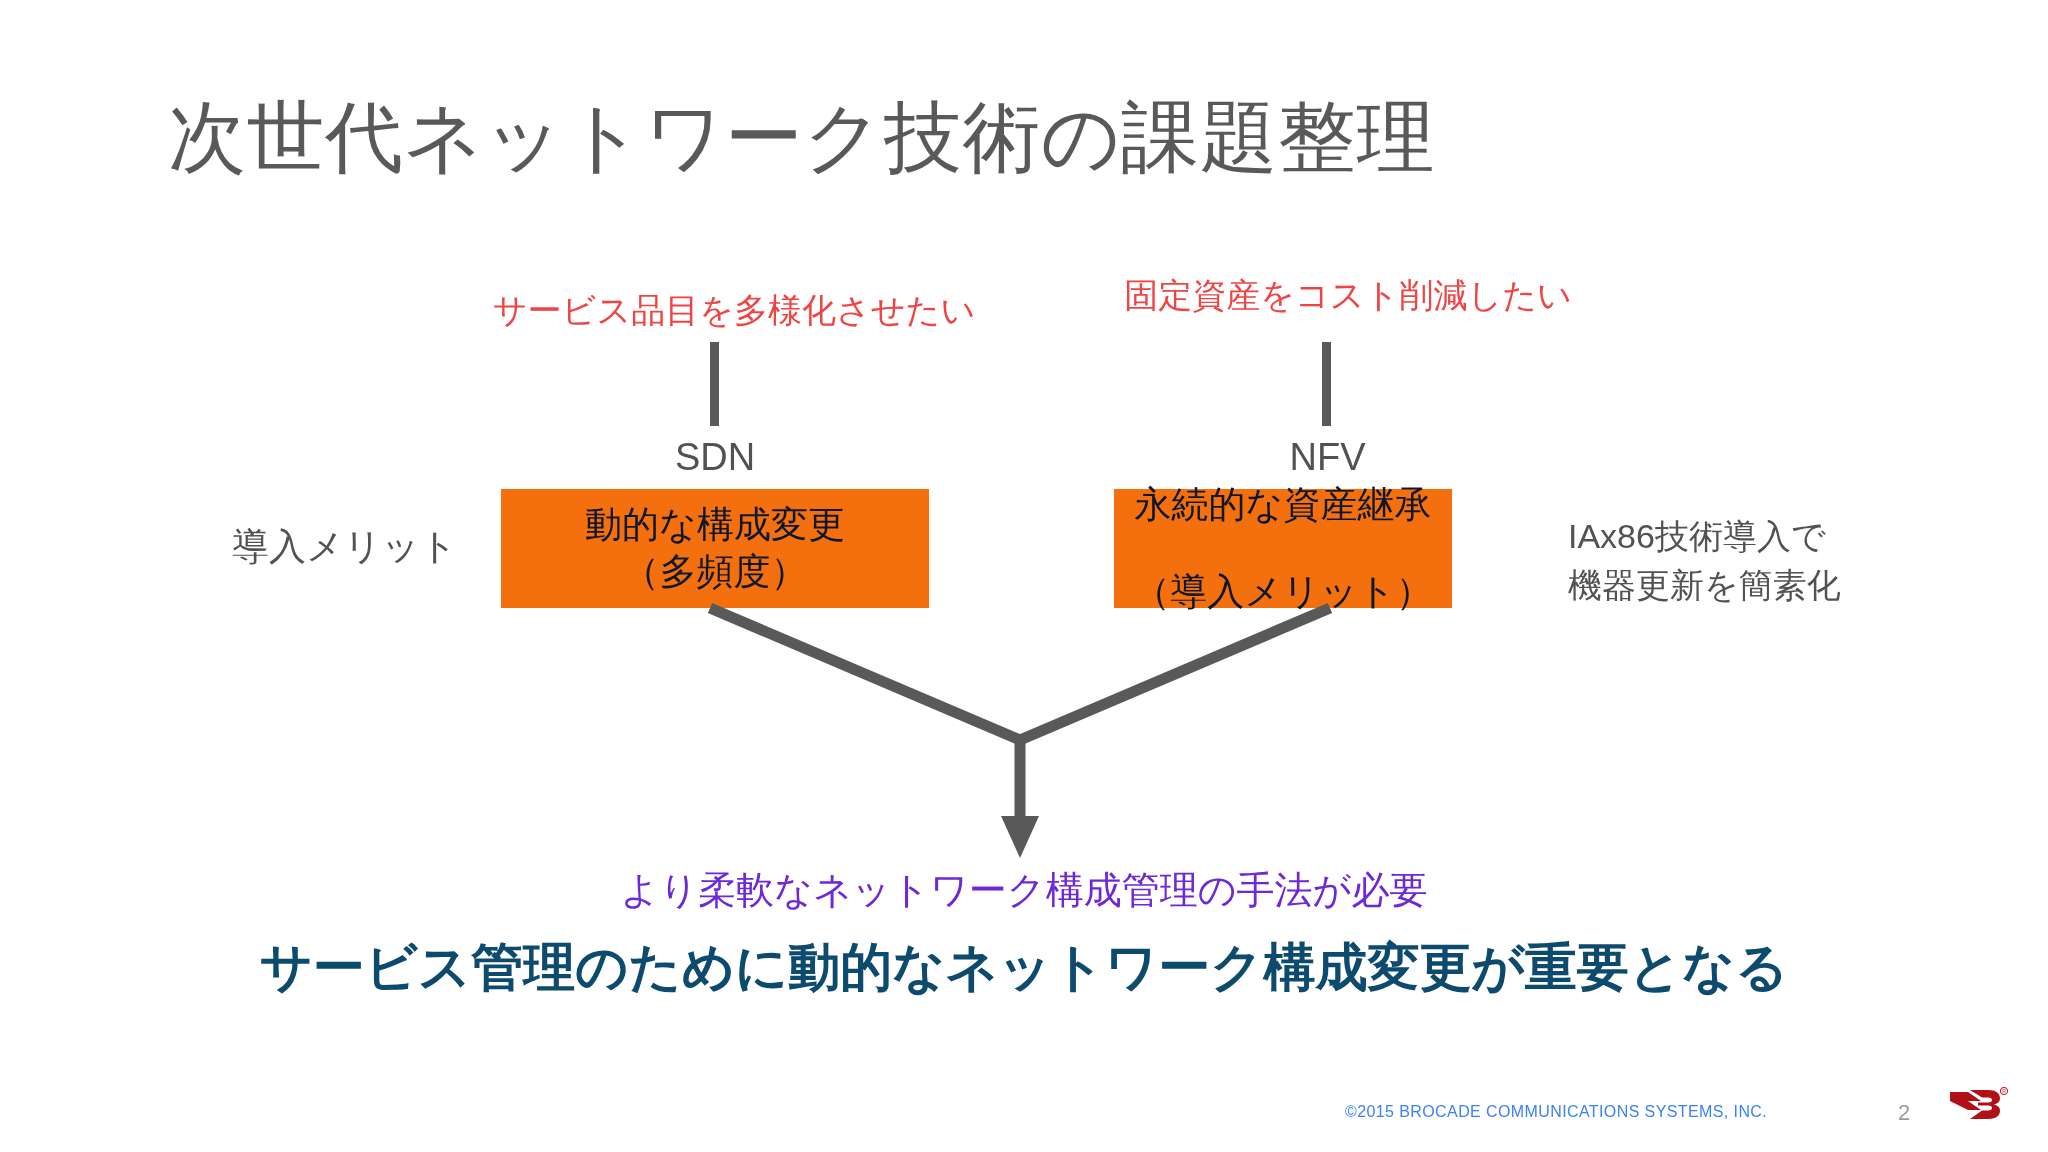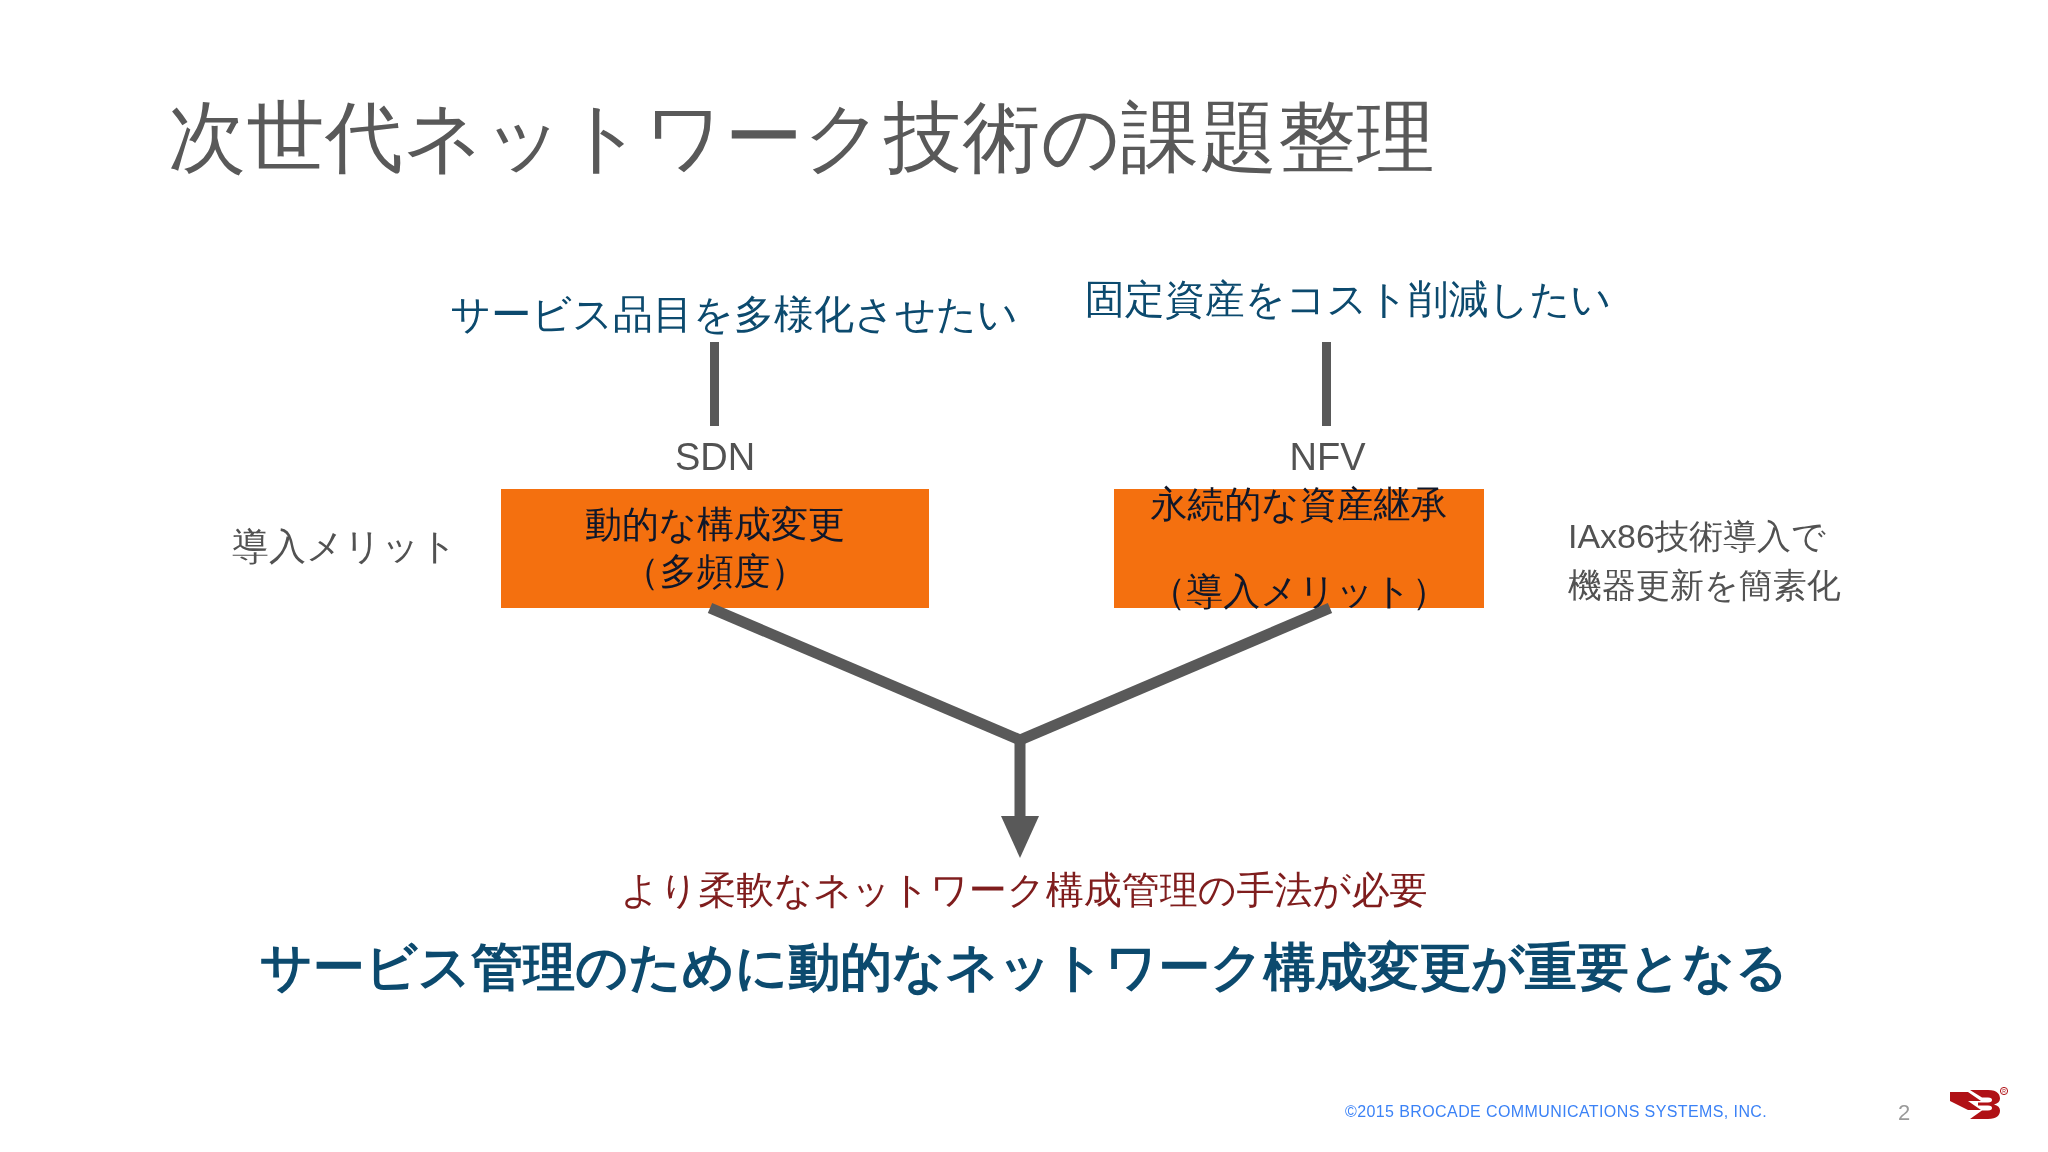--- a/index.html
+++ b/index.html
@@ -30,23 +30,23 @@
     line-height: 1.12;
     font-weight: 400;
     color: #595959;
     letter-spacing: 0.5px;
     white-space: nowrap;
   }
 
   
   .driver-label {
     position: absolute;
-    font-size: 40px;
-    line-height: 1.2;
-    color: #0c4a6e;
+    font-size: 34px;
+    line-height: 1.2;
+    color: #ef4444;
     white-space: nowrap;
     text-align: center;
   }
   #driver-left  { left: 444px;  top: 290px; width: 580px; }
   #driver-right { left: 1068px; top: 275px; width: 560px; }
 
   
   .tick {
     position: absolute;
     width: 9px;
@@ -75,21 +75,21 @@
     display: flex;
     flex-direction: column;
     align-items: center;
     justify-content: center;
     font-size: 37px;
     line-height: 1.27;
     text-align: center;
     white-space: nowrap;
   }
   #merit-box-sdn { left: 501px;  top: 489px; width: 428px; height: 119px; }
-  #merit-box-nfv { left: 1114px; top: 489px; width: 370px; height: 119px; gap: 40px; }
+  #merit-box-nfv { left: 1114px; top: 489px; width: 338px; height: 119px; gap: 40px; }
   .merit-line { display: block; }
 
   
   #merit-axis-label {
     position: absolute;
     left: 232px;
     top: 525px;
     font-size: 37px;
     line-height: 1.2;
     color: #525252;
@@ -117,21 +117,21 @@
 
   
   #conclusion-sub {
     position: absolute;
     left: 0;
     top: 868px;
     width: 2048px;
     text-align: center;
     font-size: 38px;
     line-height: 1.2;
-    color: #7f1d1d;
+    color: #6d28d9;
     white-space: nowrap;
   }
   #conclusion-main {
     position: absolute;
     left: 0;
     top: 936px;
     width: 2048px;
     text-align: center;
     font-size: 52px;
     line-height: 1.2;

